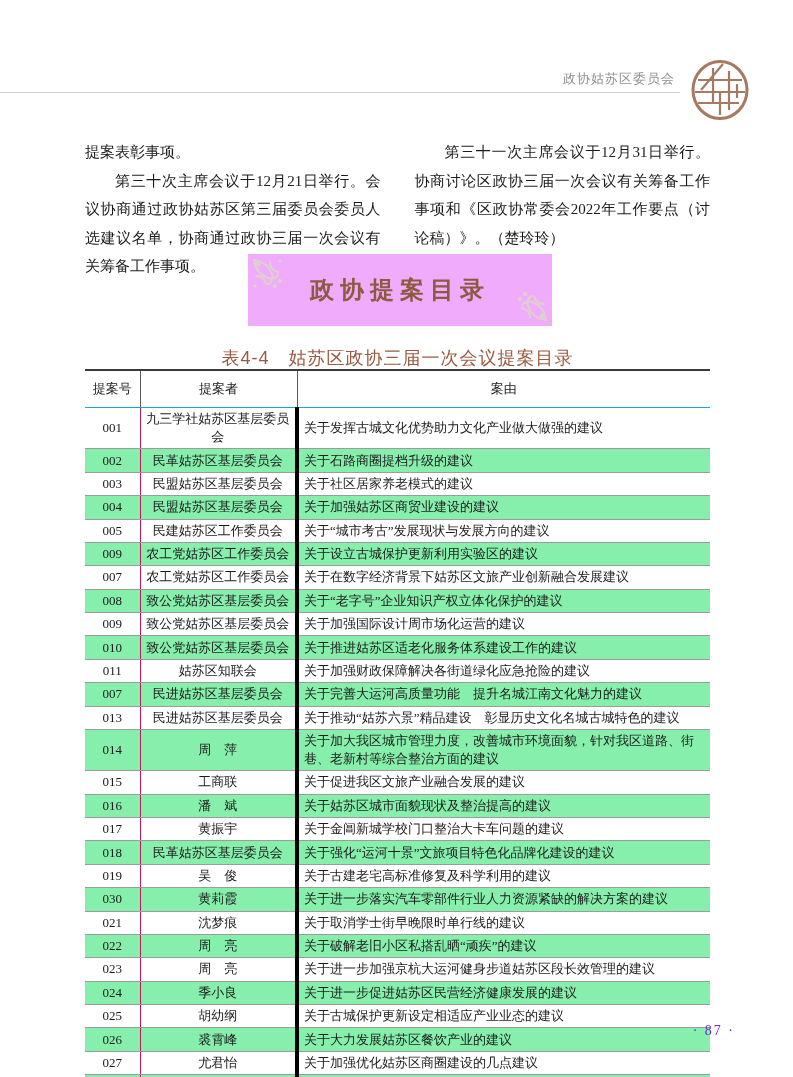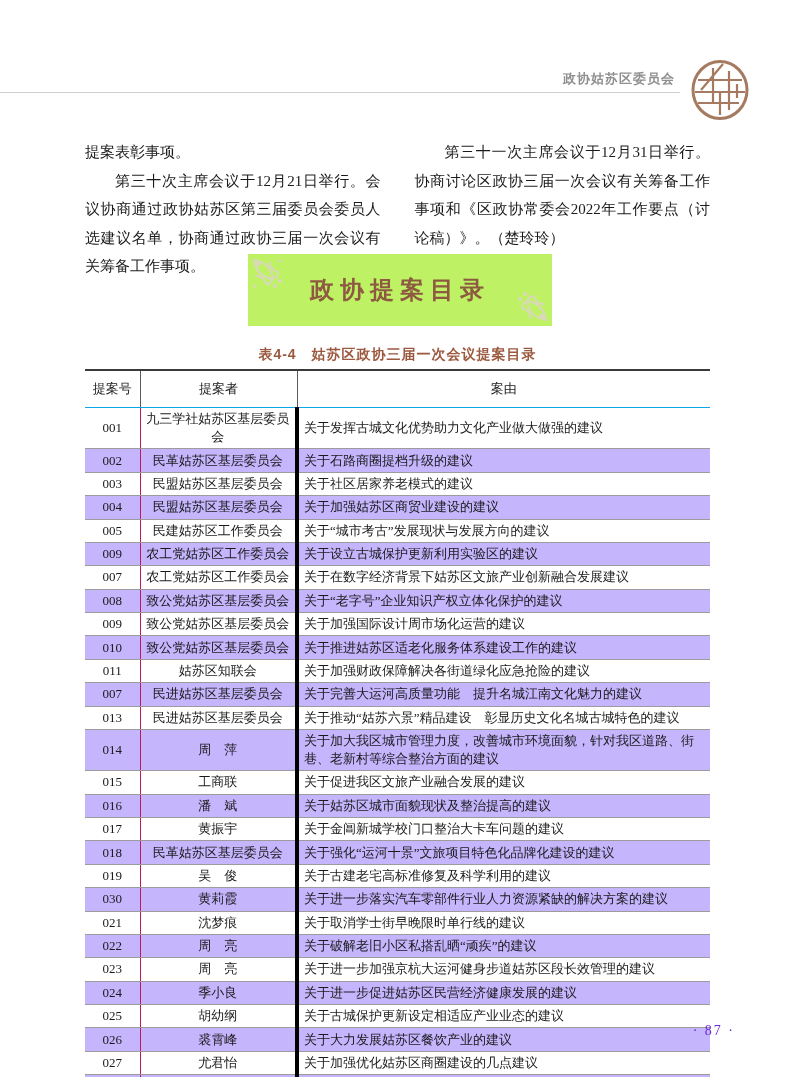--- a/index.html
+++ b/index.html
@@ -10,46 +10,46 @@
     background:#ffffff;
     font-family:"Liberation Serif","DejaVu Serif",serif;
     color:#1a1a1a;
     overflow:hidden;
   }
   
   .hdr{position:absolute;top:58px;left:0;right:0;height:70px;}
   .hdr-title{
     position:absolute;top:12px;right:118px;
     font-family:"Liberation Sans","DejaVu Sans",sans-serif;
-    font-size:13px;font-weight:bold;color:#8f8f8f;letter-spacing:1px;
+    font-size:13px;font-weight:normal;color:#8f8f8f;letter-spacing:1px;
   }
   .hdr-rule{position:absolute;top:34px;left:0;width:680px;height:1px;background:#cfcfcf;}
   .hdr-logo{position:absolute;top:0;right:42px;width:62px;height:64px;}
   
   .cols{position:absolute;top:138px;left:85px;width:625px;display:flex;gap:34px;}
   .col{width:302px;font-size:15px;line-height:1.9;text-align:justify;}
   .col p{margin:0;}
   .col p.indent{text-indent:2em;}
   
   .banner{
     position:absolute;top:254px;left:248px;width:304px;height:72px;
-    background:#bef264;
+    background:#f0abfc;
   }
   .banner-title{
     position:absolute;top:50%;left:0;right:0;transform:translateY(-50%);
     text-align:center;font-size:24px;font-weight:bold;color:#8d5a41;
     letter-spacing:6px;font-family:"Liberation Sans","DejaVu Sans",sans-serif;
   }
   .orn{position:absolute;width:46px;height:46px;opacity:.9;}
   .orn-tl{top:2px;left:2px;}
   .orn-br{bottom:2px;right:2px;transform:rotate(180deg);}
   
   .tbl-caption{
     position:absolute;top:346px;left:85px;width:625px;
-    text-align:center;font-size:14px;font-weight:bold;color:#9b5a40;
+    text-align:center;font-size:18px;font-weight:normal;color:#9b5a40;
     font-family:"Liberation Sans","DejaVu Sans",sans-serif;letter-spacing:1px;
   }
   table.proposals{
     position:absolute;top:369px;left:85px;width:625px;
     border-collapse:collapse;table-layout:fixed;
     font-size:13px;
     border-top:2px solid #3a3a3a;border-bottom:1.5px solid #3a3a3a;
   }
   table.proposals col.c1{width:55px;}
   table.proposals col.c2{width:157px;}
@@ -59,21 +59,21 @@
   }
   table.proposals td{
     padding:2.2px 2px;height:15px;
     border-bottom:1px solid #9c9c9c;
   }
   table.proposals td:nth-child(1){text-align:center;border-right:1px solid #be185d;}
   table.proposals td:nth-child(2){text-align:center;border-right:4px solid #000000;}
   table.proposals th:nth-child(1),
   table.proposals th:nth-child(2){border-right:1px solid #5a5a5a;}
   table.proposals td:nth-child(3){text-align:left;padding-left:5px;}
-  table.proposals tr.alt{background:#c4b5fd;border-radius:6px;}
+  table.proposals tr.alt{background:#86efac;border-radius:6px;}
   table.proposals tr:last-child td{border-bottom:none;}
   
   .footer{
     position:absolute;bottom:38px;left:0;right:58px;
     text-align:right;font-size:14px;color:#6d28d9;letter-spacing:2px;
   }
 </style>
 </head>
 <body>
 

